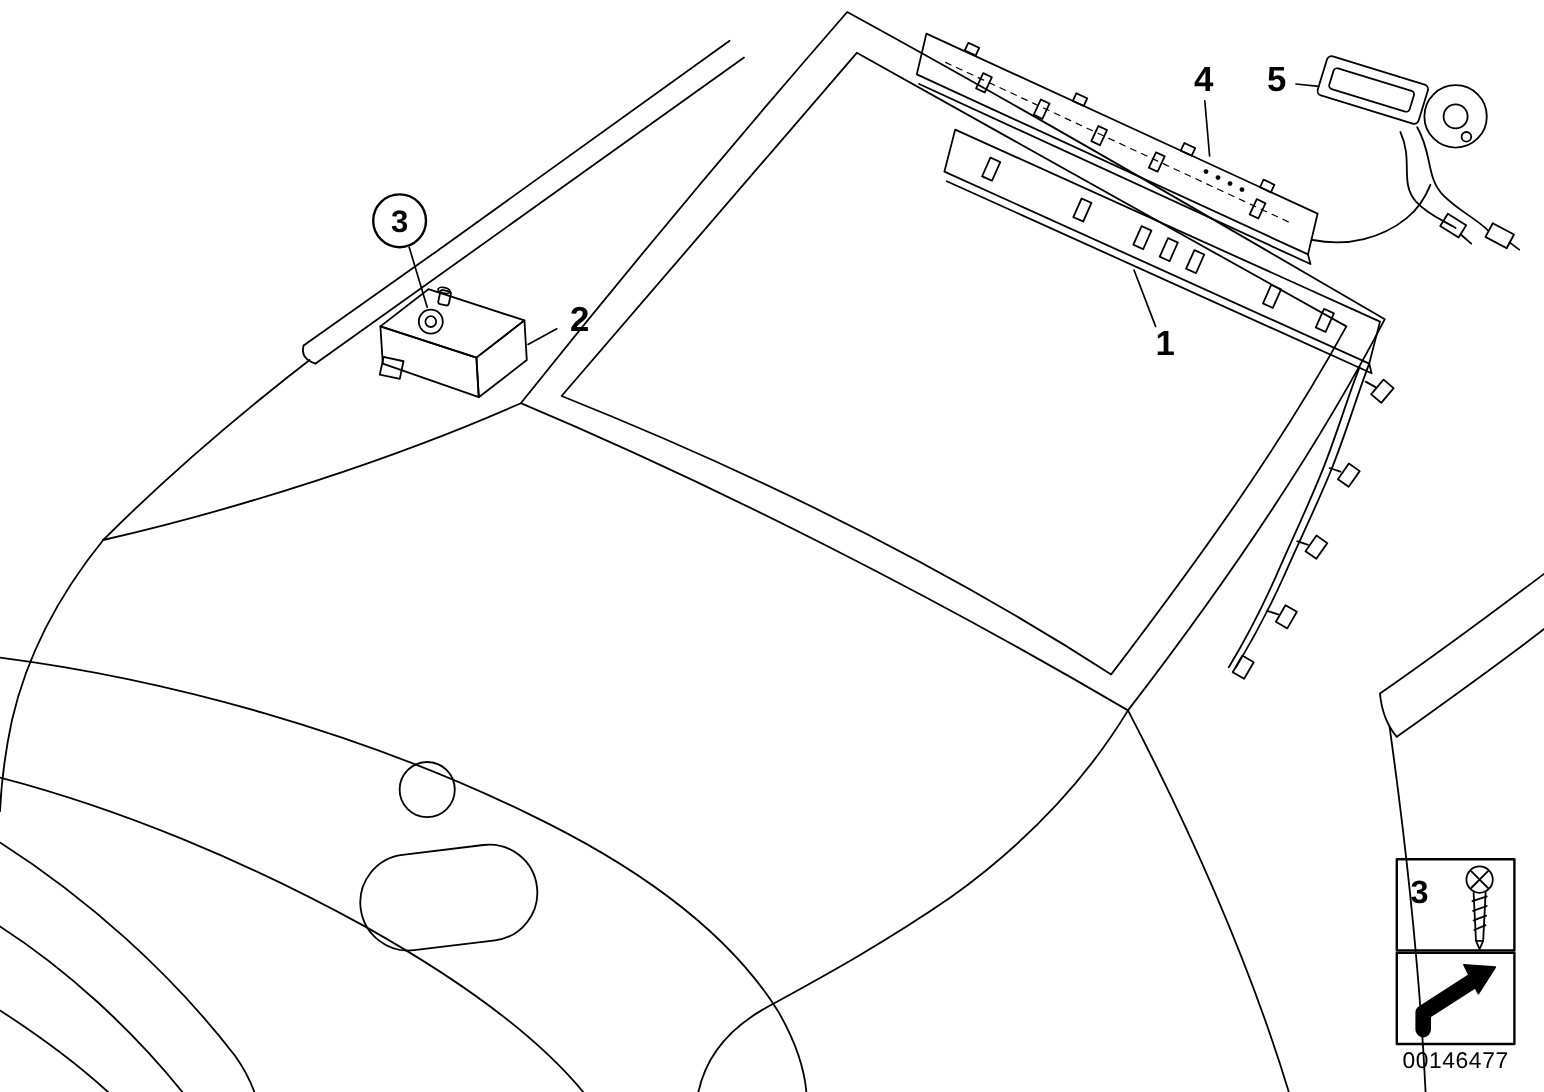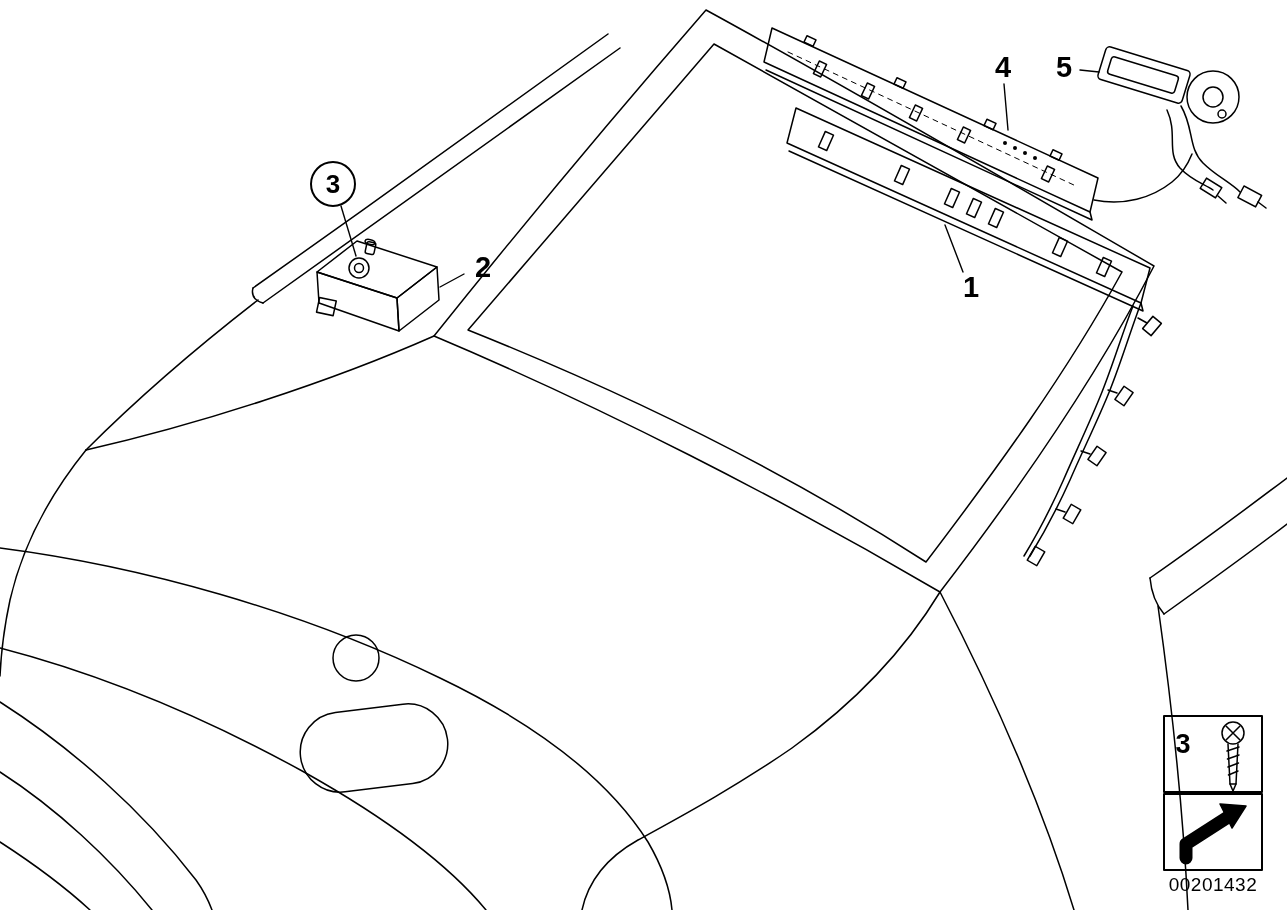--- a/index.html
+++ b/index.html
@@ -184,15 +184,15 @@
   <div class="label" style="left:483px; top:267px;">2</div>
 
   <div class="label" style="left:971px; top:287px;">1</div>
 
   <div class="label" style="left:1003px; top:67px;">4</div>
 
   <div class="label" style="left:1064px; top:67px;">5</div>
 
   <div class="legend-num" style="left:1183px; top:744px;">3</div>
 
-  <div class="part-number">00201432</div>
+  <div class="part-number">00146477</div>
 
 </div>
 
 </body></html>

